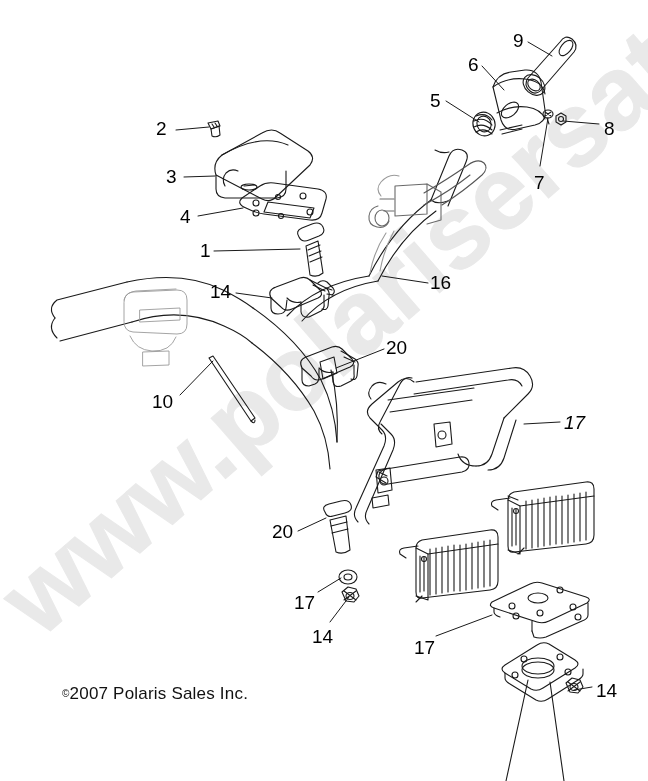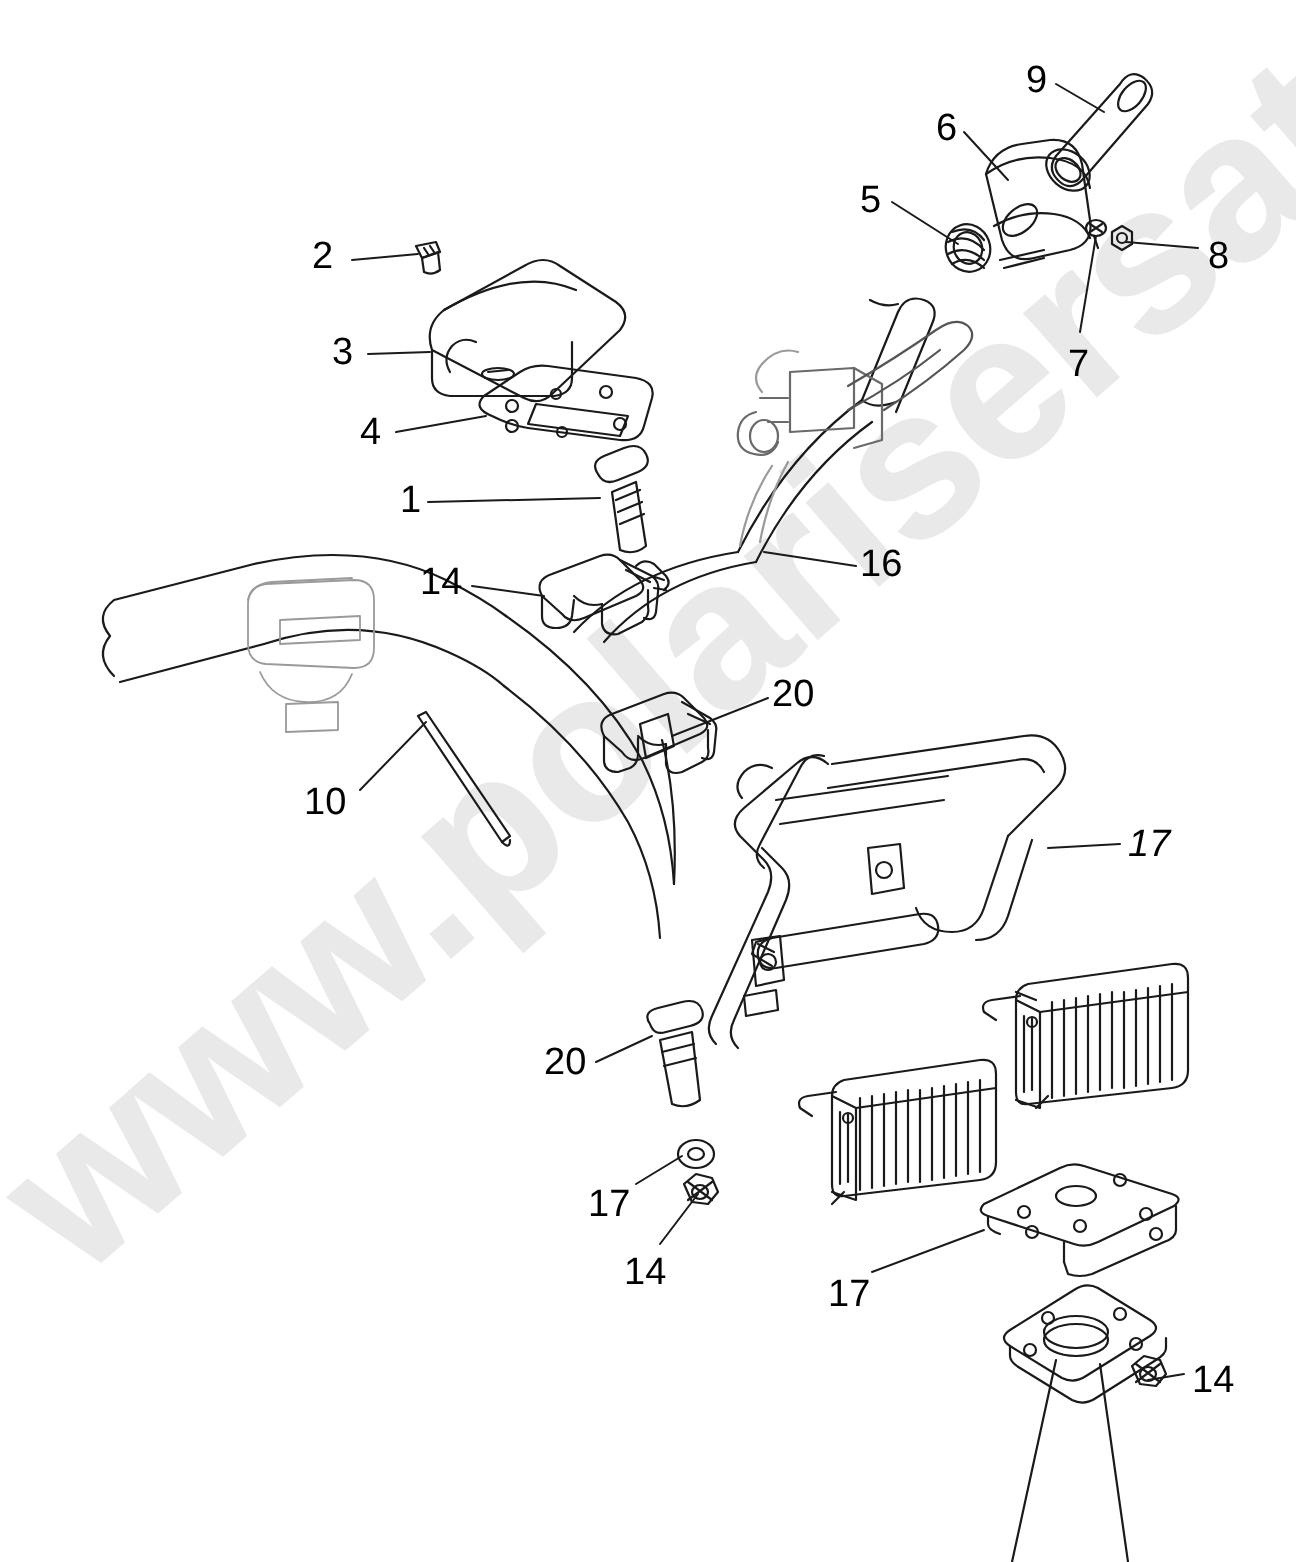--- a/index.html
+++ b/index.html
@@ -290,14 +290,17 @@
       <div class="lbl" style="left: 604px; top: 118px;">8</div>
       <div class="lbl" style="left: 534px; top: 172px;">7</div>
       <div class="lbl" style="left: 564px; top: 412px; font-style: italic;">17</div>
       <div class="lbl" style="left: 272px; top: 521px;">20</div>
       <div class="lbl" style="left: 294px; top: 592px;">17</div>
       <div class="lbl" style="left: 312px; top: 626px;">14</div>
       <div class="lbl" style="left: 414px; top: 637px;">17</div>
       <div class="lbl" style="left: 596px; top: 680px;">14</div>
     </div>
 
+  <div class="copy">
+    <sup>©</sup><span>2007 Polaris Sales Inc.</span>
+  </div>
 
 </div>
 
 </body></html>

